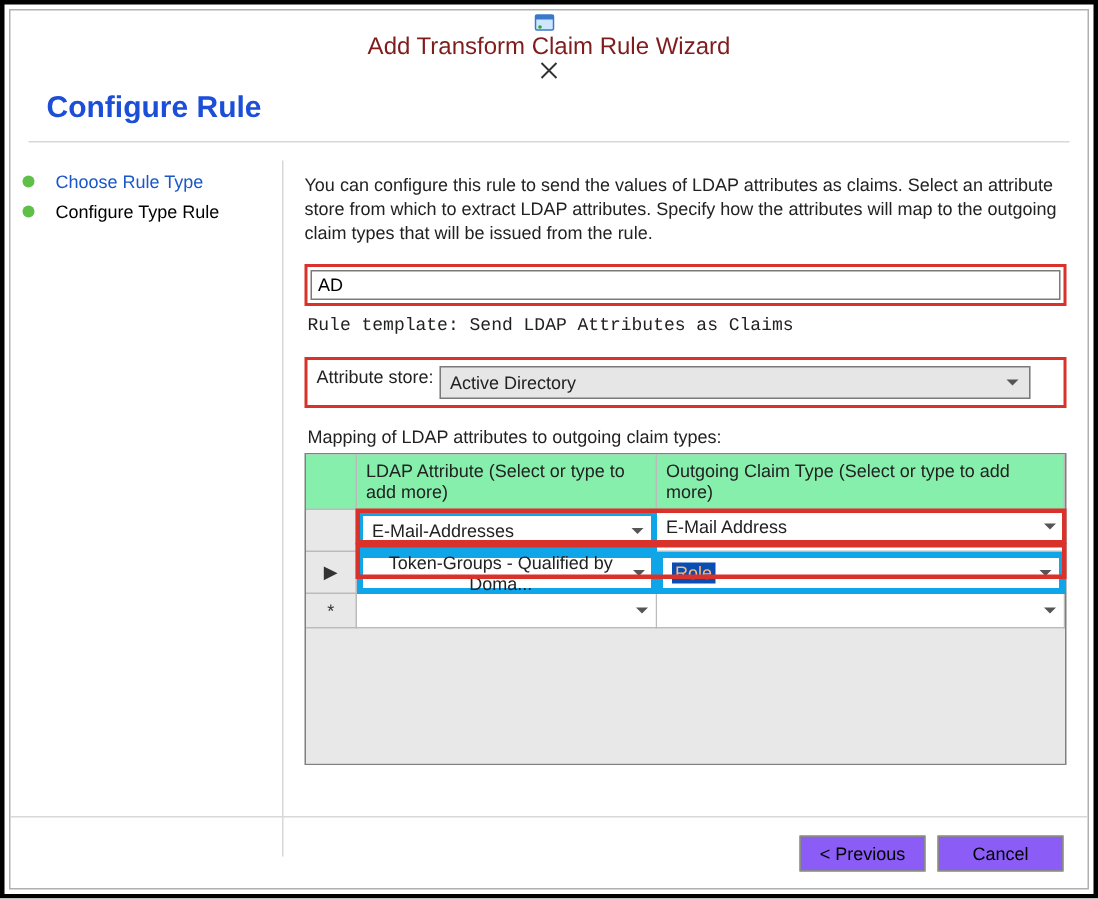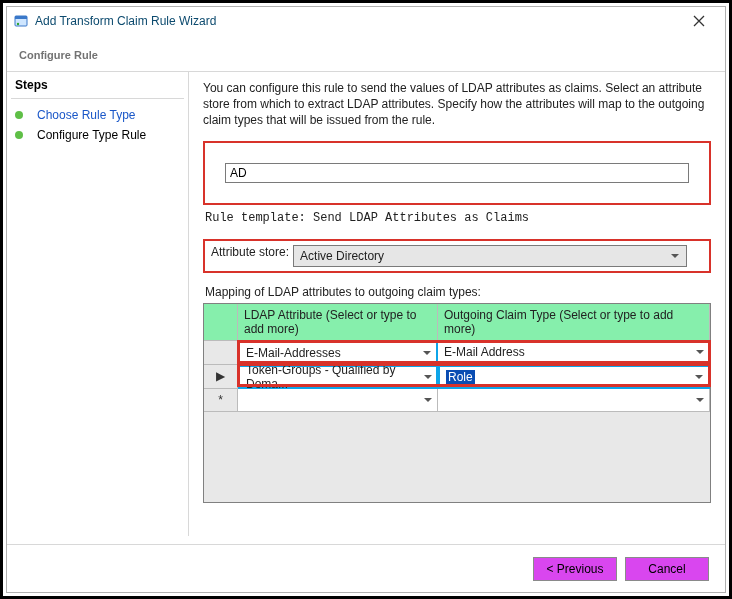--- a/index.html
+++ b/index.html
@@ -1,27 +1,27 @@
 <!DOCTYPE html>
 <html><head>
 <meta charset="utf-8">
 <style>
   * { box-sizing: border-box; font-family: "Segoe UI", Tahoma, sans-serif; }
   body { margin: 0; background: #fff; }
   .frame { width: 732px; height: 599px; position: relative; border: 3px solid #000; background:#fff; }
   .inner { position:absolute; inset:3px; border:1px solid #b0b0b0; background:#fff; }
 
   
-  .titlebar { height:28px; display:flex; align-items:center; padding:0 6px; font-size:12px; color:#0c4a6e; }
+  .titlebar { height:28px; display:flex; align-items:center; padding:0 6px; font-size:16px; color:#7f1d1d;flex-direction:column; }
   .titlebar .icon { width:16px; height:16px; margin-right:6px; display:inline-flex; align-items:center; justify-content:center; }
   .titlebar .spacer { flex:1; }
   .close-x { width:40px; height:28px; display:flex; align-items:center; justify-content:center; cursor:default; }
   .close-x svg { stroke:#333; }
 
-  h1.header { margin:0; padding:14px 12px 10px 12px; font-size:11px; font-weight:700; color:#737373; border-bottom:1px solid #d8d8d8; }
+  h1.header { margin:12px; padding:14px 12px 10px 12px; font-size:20px; font-weight:700; color:#1d4ed8; border-bottom:1px solid #d8d8d8; }
 
   .body { display:flex; height:calc(100% - 28px - 45px - 48px); }
 
   .steps { width:186px; border-right:1px solid #d8d8d8; padding:4px 4px; font-size:12px; }
   .steps-title { font-weight:700; padding:2px 4px 6px 4px; border-bottom:1px solid #d8d8d8; margin-bottom:6px; color:#000; }
   .step-item { display:flex; align-items:center; gap:14px; padding:3px 4px; }
   .bullet { width:8px; height:8px; border-radius:50%; background:#5fbf47; display:inline-block; flex:0 0 auto; }
   .step-link { color:#1a57c8; font-size:12px; }
   .step-current { color:#000; }
 
@@ -40,30 +40,30 @@
   .chev { width:14px; height:14px; display:flex; align-items:center; justify-content:center; }
 
   .mapping-label { margin:0 0 4px 2px; }
   .grid-wrap { border:1px solid #808080; }
   .grid { display:grid; grid-template-columns:34px 200px 272px; }
   .gh { background:#86efac; border-right:1px solid #bbb; border-bottom:1px solid #bbb; padding:4px 6px; font-size:12px; color:#222; }
   .gh:first-child { }
   .rowhdr { background:#e8e8e8; border-right:1px solid #bbb; border-bottom:1px solid #bbb; display:flex; align-items:center; justify-content:center; font-size:12px; color:#333; }
   .cell { border-right:1px solid #bbb; border-bottom:1px solid #bbb; padding:0; }
   .cell-inner { display:flex; align-items:center; justify-content:space-between; height:22px; padding:0 2px 0 6px; font-size:12px; background:#fff; }
-  .cell-sel { border:2px solid #0ea5e9; }
+  .cell-sel { border:4px solid #0ea5e9;text-align:center; }
   .cell-sel .cell-inner { height:20px; }
   .cell-role { }
-  .role-text { background:#0a4db3; color:#ffffff; padding:0 2px; }
+  .role-text { background:#0a4db3; color:#fdba74; padding:0 2px; }
   .grid-foot { height:90px; background:#e8e8e8; border-top:0; }
   .red-overlay { position:relative; }
   .red-band { position:absolute; border:3px solid #d8322a; pointer-events:none; }
 
   .buttons { position:absolute; bottom:0; left:0; right:0; height:48px; border-top:1px solid #d8d8d8; display:flex; align-items:center; justify-content:flex-end; gap:8px; padding:0 16px; }
-  .btn { min-width:84px; height:24px; border:1px solid #8a8a8a; background:#d946ef; font-size:12px; padding:0 12px; display:flex; align-items:center; justify-content:center; }
+  .btn { min-width:84px; height:24px; border:1px solid #8a8a8a; background:#8b5cf6; font-size:12px; padding:0 12px; display:flex; align-items:center; justify-content:center; }
   .btn-primary { border:2px solid #0a4db3; }
 
   svg.chevd { width:10px; height:10px; }
   svg.chevd path { fill:#555; }
 </style>
 </head>
 <body>
 
 <div class="frame">
 <div class="inner">
@@ -83,36 +83,35 @@
         <path d="M1 1 L11 11 M11 1 L1 11" stroke-width="1.3" fill="none"></path>
       </svg>
     </div>
   </div>
 
   <h1 class="header">Configure Rule</h1>
 
   <div class="body">
 
     <div class="steps">
-      <div class="steps-title">Steps</div>
       <div class="step-item">
         <span class="bullet"></span>
         <span class="step-link">Choose Rule Type</span>
       </div>
       <div class="step-item">
         <span class="bullet"></span>
         <span class="step-current">Configure Type Rule</span>
       </div>
     </div>
 
     <div class="main">
 
       <div class="desc">You can configure this rule to send the values of LDAP attributes as claims. Select an attribute store from which to extract LDAP attributes. Specify how the attributes will map to the outgoing claim types that will be issued from the rule.</div>
 
-      <div style="border:2px solid #d8322a; padding:20px;">
+      <div style="border:2px solid #d8322a; padding:2px;">
         <input class="input-line" type="text" value="AD" style="">
       </div>
 
       <div class="rule-template">Rule template: Send LDAP Attributes as Claims</div>
 
       <div class="redbox rb-attr">
         <span class="label">Attribute store:</span>
         <div class="select-look" style="width:394px;">
           <span>Active Directory</span>
           <span class="chev">

